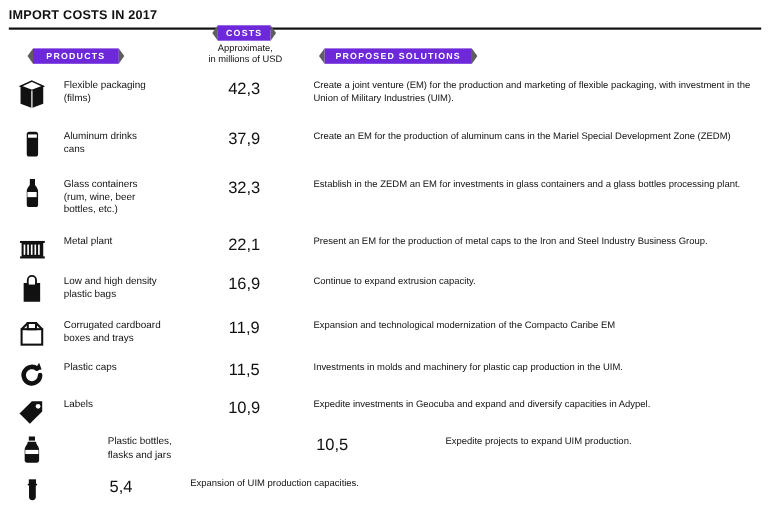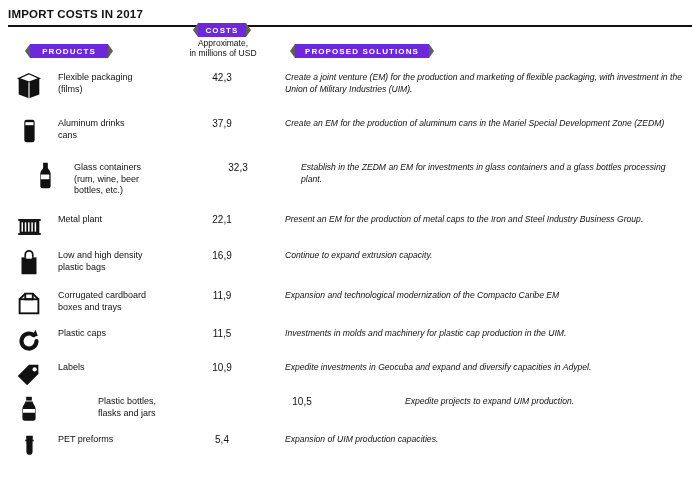--- a/index.html
+++ b/index.html
@@ -114,33 +114,32 @@
     flex: 0 0 112px;
     font-size: 9px;
     line-height: 11.5px;
     color: #111;
     padding-top: 6px;
   }
   .cell-cost {
     width: 104px;
     flex: 0 0 104px;
     text-align: center;
-    font-size: 10px;
+    font-size: 15px;
     color: #111;
     padding-top: 6px;
   }
   .cell-solution {
     flex: 1 1 auto;
     padding-left: 11px;
     padding-right: 16px;
     font-size: 8.6px;
     line-height: 11.5px;
     color: #111;
     padding-top: 6px;
-    font-style: italic;
   }
   .icon-box {
     width: 30px;
     height: 30px;
     display: block;
   }
   .footer-rule {
     position: absolute;
     left: 8px;
     bottom: 2px;
@@ -202,21 +201,21 @@
             </svg>
           </span>
         </div>
         <div class="cell-product">
           <div>Aluminum drinks</div>
           <div>cans</div>
         </div>
         <div class="cell-cost">37,9</div>
         <div class="cell-solution">Create an EM for the production of aluminum cans in the Mariel Special Development Zone (ZEDM)</div>
       </div>
-      <div class="row" style="min-height: 52px; padding-left: 16px;">
+      <div class="row" style="min-height: 52px;">
         <div class="cell-icon">
           <span>
             <svg class="icon-box" viewBox="0 0 32 32">
               <path d="M14 3 h5 v5 c0 2 3 3 3 7 v13 c0 1.2-.9 2-2 2 h-7 c-1.1 0-2-.8-2-2 V15 c0-4 3-5 3-7 Z" fill="#111"></path>
               <rect x="11.6" y="15.5" width="9" height="5" fill="#fff"></rect>
             </svg>
           </span>
         </div>
         <div class="cell-product">
           <div>Glass containers</div>
@@ -333,22 +332,19 @@
       <div class="row" style="min-height: 36px;">
         <div class="cell-icon">
           <span>
             <svg class="icon-box" viewBox="0 0 32 32">
               <rect x="13" y="4" width="7" height="5" fill="#111"></rect>
               <path d="M13.2 9 h6.6 v12 a3.3 3.3 0 0 1 -6.6 0 Z" fill="#111"></path>
               <rect x="12" y="8.3" width="9" height="1.6" fill="#111"></rect>
             </svg>
           </span>
         </div>
-        <div class="cell-product">
-          <div>PET preforms</div>
-        </div>
         <div class="cell-cost">5,4</div>
         <div class="cell-solution">Expansion of UIM production capacities.</div>
       </div>
     </div>
 
   <div class="footer-rule"></div>
 </div>
 
 </body></html>

